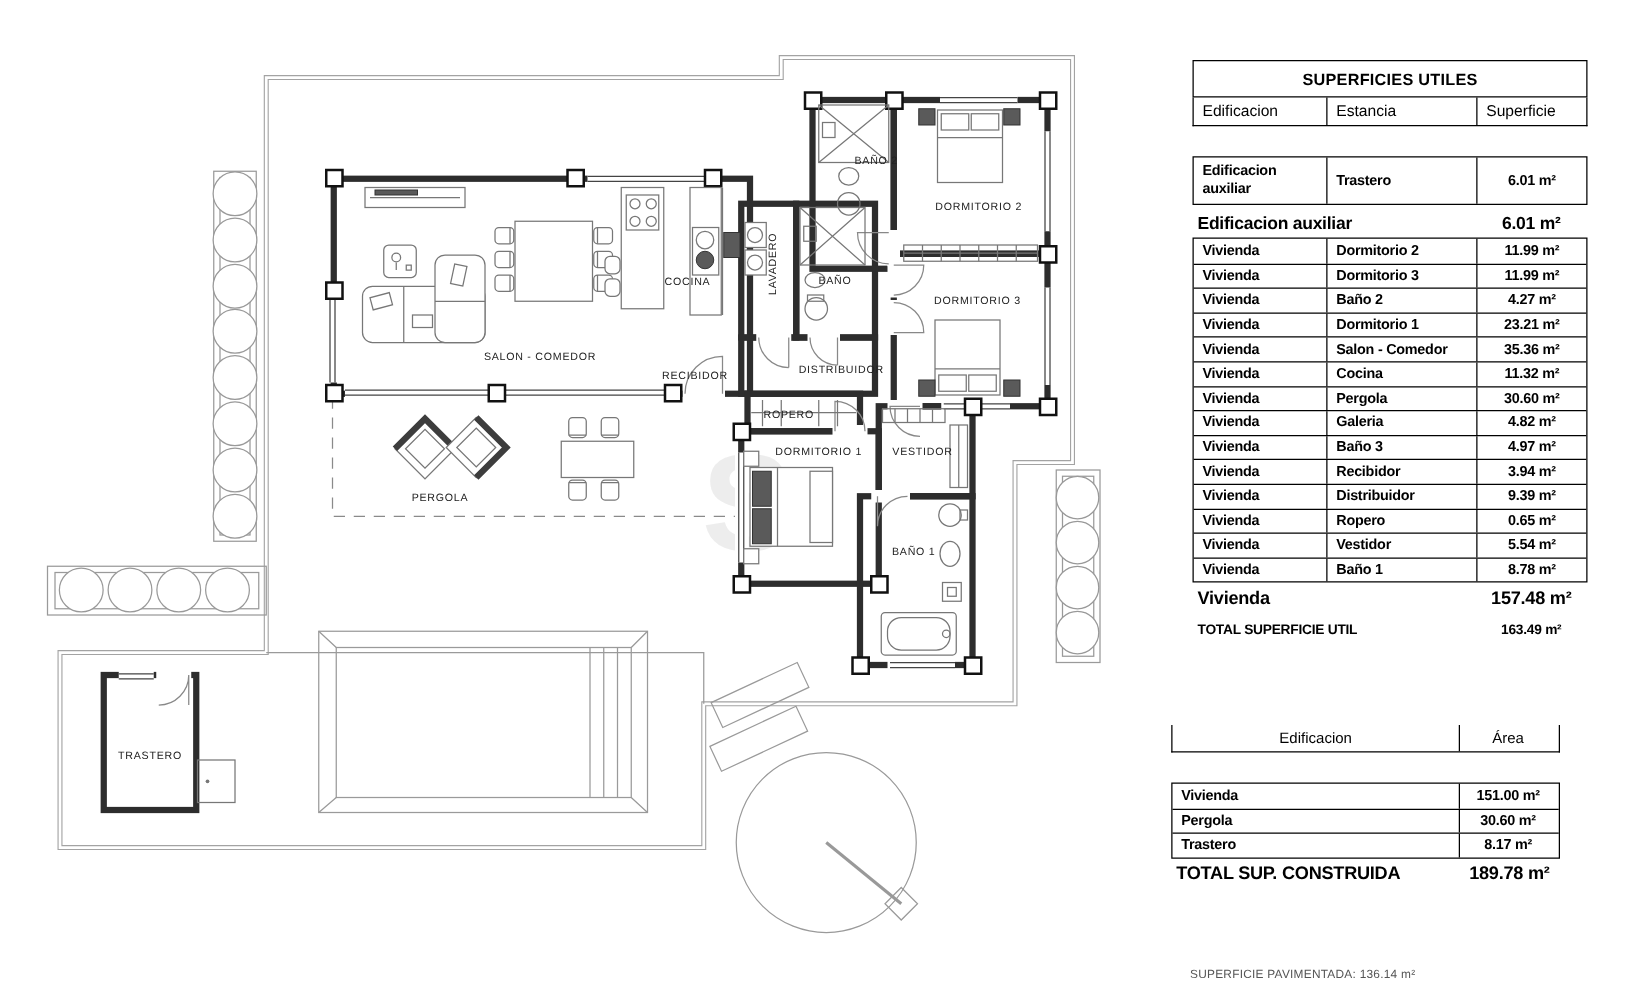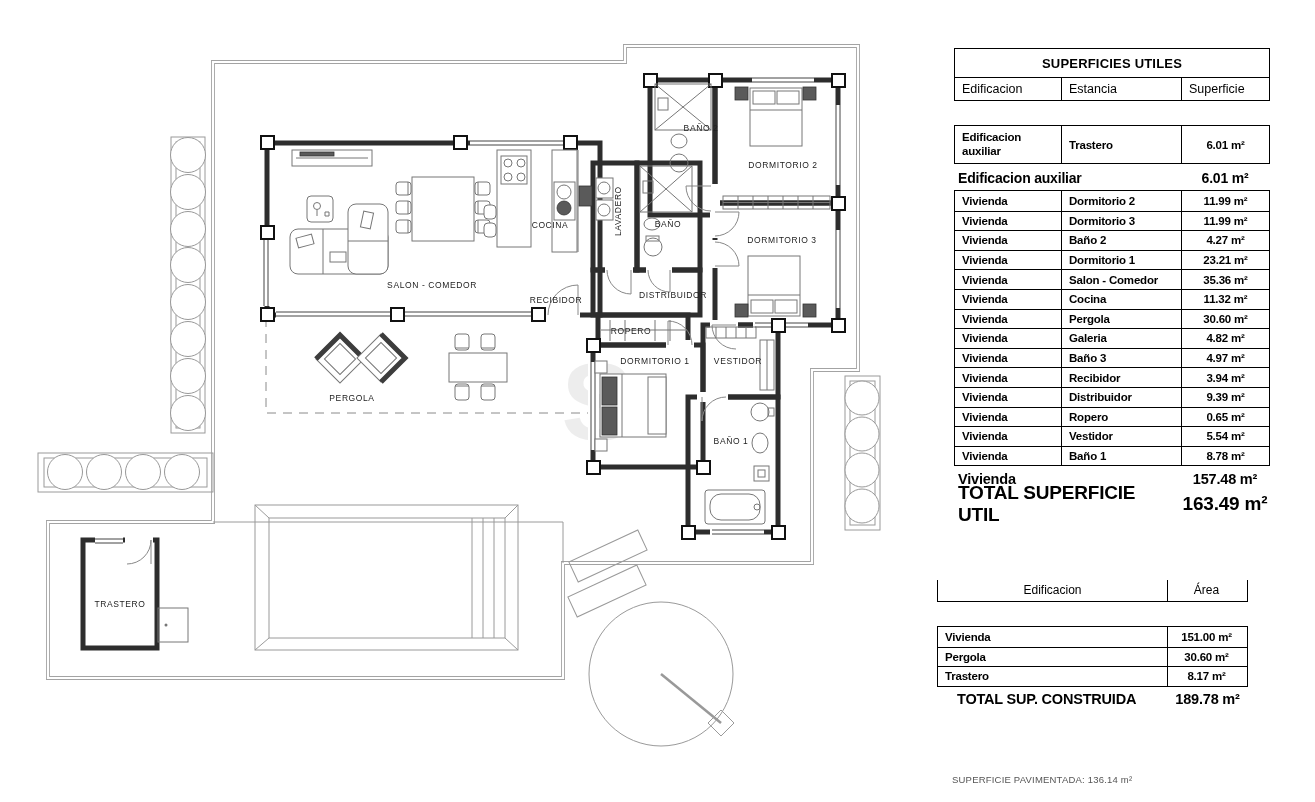--- a/index.html
+++ b/index.html
@@ -447,21 +447,21 @@
           <div>Vivienda</div>
           <div>Baño 1</div>
           <div class="val">8.78 m²</div>
         </div>
     </div>
 
     <div class="subline" style="height:25px; font-size:14.5px;">
       <span class="lbl">Vivienda</span>
       <span class="val">157.48 m²</span>
     </div>
-    <div class="subline" style="height:26px; font-size:19px;">
+    <div class="subline" style="height:26px; font-size:11px;">
       <span class="lbl">TOTAL SUPERFICIE UTIL</span>
       <span class="val">163.49 m²</span>
     </div>
   </div>
 
   <div class="tbl t2" style="left:937px; top:580px; width:311px;">
     <div class="t-box t-cols t2-grid" style="border-top:none; height:22px;">
       <div>Edificacion</div>
       <div>Área</div>
     </div>
@@ -474,21 +474,21 @@
       <div class="trow t2-grid">
           <div>Pergola</div>
           <div class="val">30.60 m²</div>
         </div>
       <div class="trow t2-grid">
           <div>Trastero</div>
           <div class="val">8.17 m²</div>
         </div>
     </div>
 
-    <div class="subline" style="height:25px; font-size:14.5px;margin-left:16px;">
+    <div class="subline" style="height:25px; font-size:14.5px;">
       <span class="lbl">TOTAL SUP. CONSTRUIDA</span>
       <span class="val">189.78 m²</span>
     </div>
   </div>
 
   <div class="footer-note">SUPERFICIE PAVIMENTADA: 136.14 m²</div>
 
 </div>
 
 </body></html>

